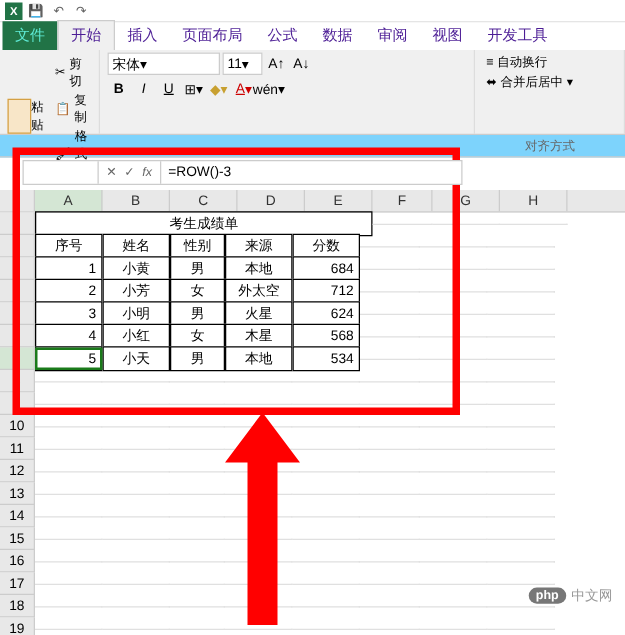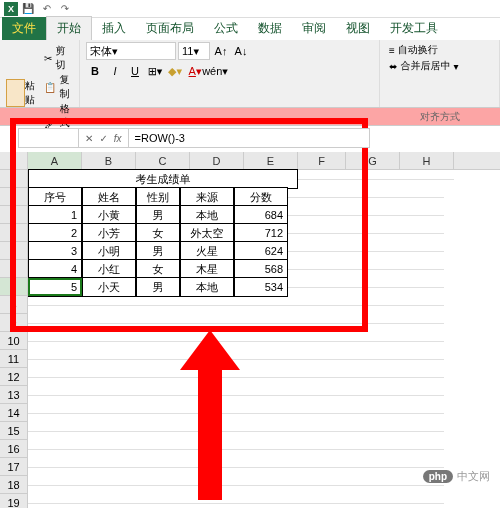--- a/index.html
+++ b/index.html
@@ -3,22 +3,22 @@
 <meta charset="utf-8">
 <style>
   * { box-sizing: border-box; margin: 0; padding: 0; }
   body { font-family: "Microsoft YaHei", Arial, sans-serif; font-size: 11px; background: #fff; overflow: hidden; width: 500px; height: 508px; position: relative; }
   
   .titlebar { height: 18px; background: #fff; border-bottom: 1px solid #ddd; display: flex; align-items: center; padding: 0 4px; gap: 4px; }
   .excel-logo { width: 14px; height: 14px; background: #217346; color: #fff; font-size: 9px; font-weight: bold; display: flex; align-items: center; justify-content: center; }
   .qat-icon { width: 14px; height: 14px; display: flex; align-items: center; justify-content: center; color: #666; font-size: 10px; }
   
   .tabs { height: 22px; background: #fff; display: flex; align-items: flex-end; padding-left: 2px; }
-  .tab { padding: 3px 10px; font-size: 12px; color: #14532d; cursor: pointer; }
-  .tab.file { background: #217346; color: #fde047; }
+  .tab { padding: 3px 10px; font-size: 12px; color: #4c1d95; cursor: pointer; }
+  .tab.file { background: #217346; color: #5eead4; }
   .tab.active { background: #f0f0f0; border: 1px solid #ccc; border-bottom: none; }
   
   .ribbon { height: 68px; background: #f0f0f0; border-bottom: 1px solid #ccc; display: flex; }
   .ribbon-group { border-right: 1px solid #ddd; padding: 2px 6px; display: flex; flex-direction: column; }
   .clipboard-group { width: 80px; }
   .paste-btn { display: flex; flex-direction: row; align-items: center; font-size: 10px; }
   .paste-icon { width: 24px; height: 28px; background: #f8e6c8; border: 1px solid #d4a044; position: relative; }
   .clip-actions { display: flex; flex-direction: column; gap: 1px; font-size: 10px; margin-top: 2px; }
   .clip-item { display: flex; align-items: center; gap: 3px; }
   .scissors { font-size: 10px; }
@@ -29,21 +29,21 @@
   .font-name { width: 90px; }
   .font-size { width: 32px; }
   .font-btn { width: 18px; height: 18px; border: 1px solid transparent; display: flex; align-items: center; justify-content: center; font-size: 11px; }
   .bold { font-weight: bold; }
   .italic { font-style: italic; }
   .underline { text-decoration: underline; }
   
   .align-group { width: 120px; }
   .align-btn { display: flex; align-items: center; gap: 3px; font-size: 10px; padding: 1px 3px; }
   
-  .partial-label-row { height: 18px; background: #fca5a5; border-bottom: 1px solid #ccc; display: flex; justify-content: flex-end; padding-right: 40px; font-size: 10px; align-items: center; color: #666; }
+  .partial-label-row { height: 18px; background: #7dd3fc; border-bottom: 1px solid #ccc; display: flex; justify-content: flex-end; padding-right: 40px; font-size: 10px; align-items: center; color: #666; }
   
   .formula-bar-overlay { position: absolute; left: 18px; top: 128px; right: 130px; height: 20px; display: flex; align-items: center; background: #fff; border: 1px solid #ccc; z-index: 5; }
   .name-box { width: 60px; border-right: 1px solid #ccc; padding: 0 4px; height: 100%; display: flex; align-items: center; font-size: 11px; }
   .fx-btns { display: flex; gap: 2px; padding: 0 4px; border-right: 1px solid #ccc; height: 100%; align-items: center; }
   .fx-btn { font-size: 10px; color: #666; padding: 0 2px; }
   .fx-italic { font-style: italic; }
   .formula-input { flex: 1; padding: 0 6px; font-size: 11px; height: 100%; display: flex; align-items: center; }
   
   .grid-area { position: absolute; top: 152px; left: 0; right: 0; bottom: 0; background: #fff; }
   .col-headers { display: flex; height: 18px; background: #e8e8e8; border-bottom: 1px solid #ccc; }

